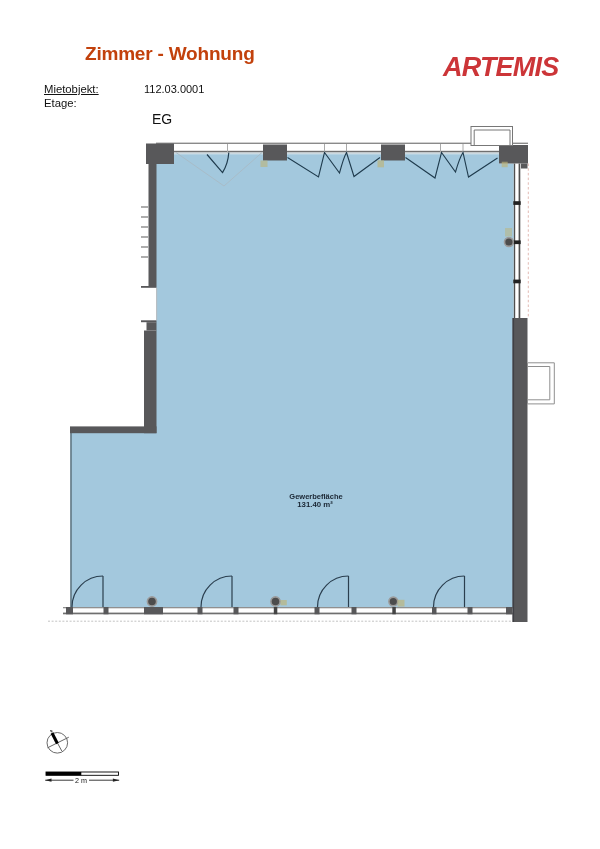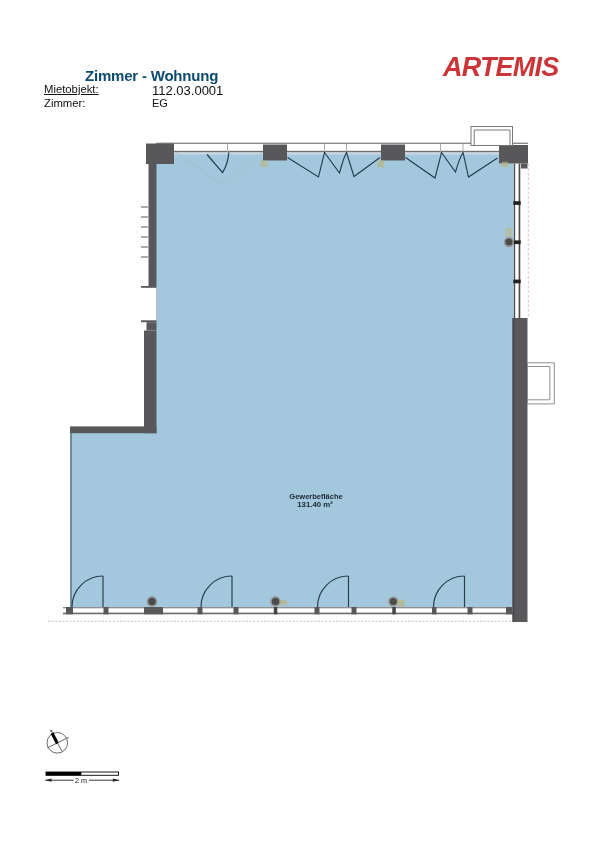--- a/index.html
+++ b/index.html
@@ -2,29 +2,29 @@
 <html><head>
 <meta charset="utf-8">
 <style>
   html,body{margin:0;padding:0;background:#fff;}
   body{width:600px;height:849px;position:relative;font-family:"Liberation Sans",sans-serif;overflow:hidden;}
   .abs{position:absolute;white-space:nowrap;}
 </style>
 </head>
 <body>
 
-<div class="abs" style="left:85px;top:42.5px;font-size:15px;font-weight:bold;color:#0c4a6e;letter-spacing:-0.2px;margin-top:24px;">Zimmer - Wohnung</div>
+<div class="abs" style="left:85px;top:42.5px;font-size:19px;font-weight:bold;color:#c2410c;letter-spacing:-0.2px;">Zimmer - Wohnung</div>
 
 <div class="abs" style="left:44px;top:83px;font-size:11.3px;color:#111;text-decoration:underline;">Mietobjekt:</div>
 
-<div class="abs" style="left:152px;top:83px;font-size:13px;color:#111;">112.03.0001</div>
+<div class="abs" style="left:144px;top:83px;font-size:11px;color:#111;">112.03.0001</div>
 
-<div class="abs" style="left:44px;top:97px;font-size:11.3px;color:#111;">Zimmer:</div>
+<div class="abs" style="left:44px;top:97px;font-size:11.3px;color:#111;">Etage:</div>
 
-<div class="abs" style="left:152px;top:97px;font-size:11px;color:#111;">EG</div>
+<div class="abs" style="left:152px;top:111px;font-size:14px;color:#111;">EG</div>
 
 <div class="abs" style="left:443px;top:52px;font-size:27px;font-weight:bold;color:#cc3538;letter-spacing:-0.8px;font-style:italic;">ARTEMIS</div>
 
 <svg class="abs" style="left:0;top:0;" width="600" height="849" viewBox="0 0 600 849">
 
   <g>
     <rect x="156" y="144" width="372" height="6.8" fill="#ffffff"></rect>
     <rect x="156" y="142.6" width="372" height="1.4" fill="#8a8a8a"></rect>
     <rect x="174" y="150.8" width="340" height="1.7" fill="#707070"></rect>
     <rect x="174" y="152.5" width="340" height="1.9" fill="#ccd9e0"></rect>

